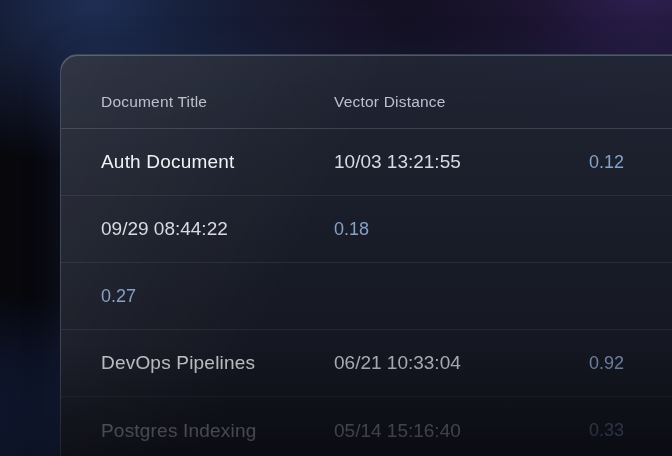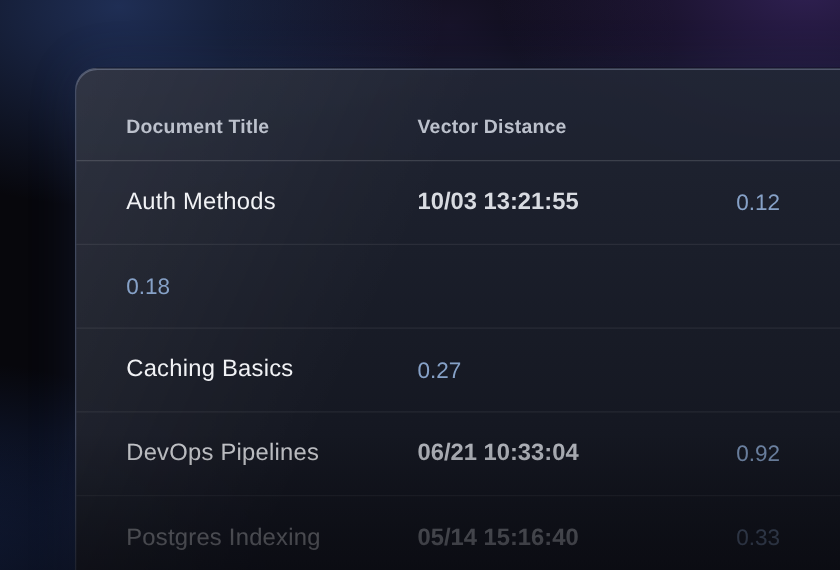--- a/index.html
+++ b/index.html
@@ -48,21 +48,21 @@
     box-sizing: border-box;
   }
 
   .header-row {
     height: 74px;
     border-bottom: 1px solid rgba(255, 255, 255, 0.14);
   }
   .header-cell {
     color: #bcc1cc;
     font-size: 15.5px;
-    font-weight: 700;
+    font-weight: 400;
     letter-spacing: 0.2px;
     white-space: nowrap;
     margin-top: 21px;
   }
 
   .data-row {
     height: 67px;
     border-bottom: 1px solid rgba(255, 255, 255, 0.07);
     cursor: default;
   }
@@ -72,21 +72,21 @@
   .cell-title {
     color: #f1f2f5;
     font-size: 19px;
     font-weight: 500;
     letter-spacing: 0.2px;
     white-space: nowrap;
   }
   .cell-created {
     color: #d8dbe1;
     font-size: 19px;
-    font-weight: 700;
+    font-weight: 400;
     font-variant-numeric: tabular-nums;
     white-space: nowrap;
   }
   .cell-distance {
     color: #86a1c7;
     font-size: 18px;
     font-weight: 500;
     font-variant-numeric: tabular-nums;
     white-space: nowrap;
   }
@@ -108,31 +108,31 @@
 <div class="viewport">
 
   <div class="card">
 
     <div class="row header-row">
       <div class="header-cell">Document Title</div>
       <div class="header-cell">Vector Distance</div>
     </div>
 
     <div class="row data-row">
-      <div class="cell-title">Auth Methods</div>
+      <div class="cell-title">Auth Document</div>
       <div class="cell-created">10/03 13:21:55</div>
       <div class="cell-distance">0.12</div>
     </div>
 
     <div class="row data-row">
+      <div class="cell-created">09/29 08:44:22</div>
       <div class="cell-distance">0.18</div>
     </div>
 
     <div class="row data-row">
-      <div class="cell-title">Caching Basics</div>
       <div class="cell-distance">0.27</div>
     </div>
 
     <div class="row data-row">
       <div class="cell-title">DevOps Pipelines</div>
       <div class="cell-created">06/21 10:33:04</div>
       <div class="cell-distance">0.92</div>
     </div>
 
     <div class="row data-row">

